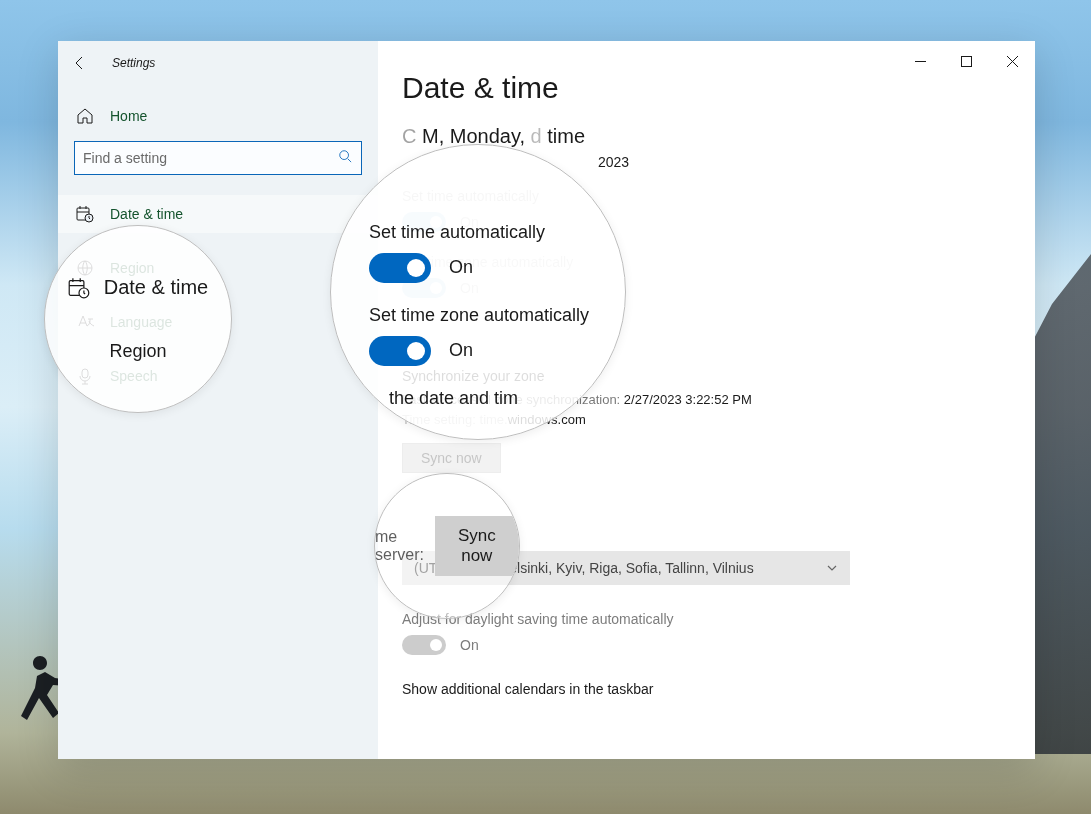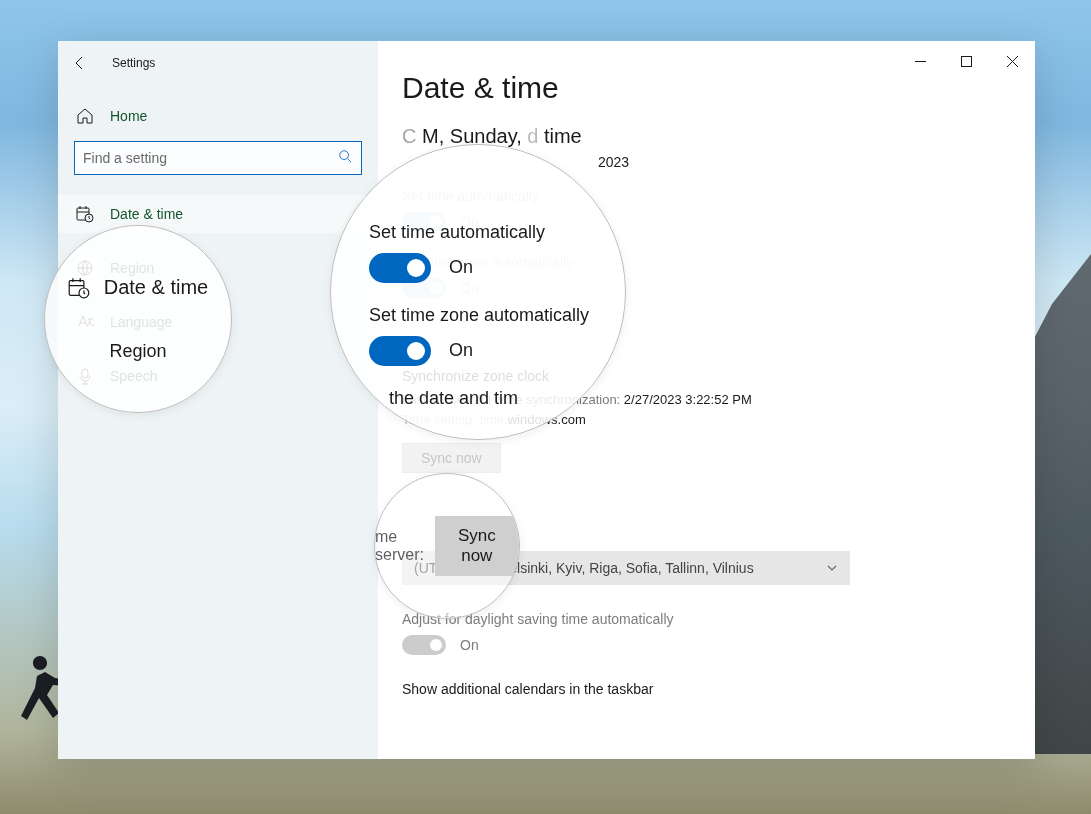--- a/index.html
+++ b/index.html
@@ -22,21 +22,21 @@
     position:absolute; left:58px; top:41px; width:977px; height:718px;
     background:#ffffff; display:flex; box-shadow:0 10px 40px rgba(0,0,0,.15);
   }
   .sidebar {
     width:320px; background:rgba(232,238,243,.72); backdrop-filter:blur(4px);
     display:flex; flex-direction:column; padding-bottom:10px;
     position:relative;
   }
   .titlebar {
     height:44px; display:flex; align-items:center; padding:0 14px; gap:24px;
-    font-size:12px; color:#1a1a1a;
+    font-size:12px; color:#1a1a1a;font-style:italic;
   }
   .back-arrow { width:16px; height:16px; display:flex; align-items:center; justify-content:center; cursor:pointer;}
   .wincontrols { position:absolute; top:0; right:0; height:40px; display:flex; }
   .winbtn { width:46px; height:40px; display:flex; align-items:center; justify-content:center; cursor:pointer;}
   .winbtn svg { width:11px; height:11px; stroke:#1a1a1a; stroke-width:1; fill:none;}
   .home-row, .nav-item {
     display:flex; align-items:center; gap:16px; padding:10px 18px; font-size:14px; color:#14532d; cursor:pointer;
   }
   .home-row { margin-top:12px; }
   .nav-icon { width:18px; height:18px; display:flex; align-items:center; justify-content:center;}
@@ -204,21 +204,21 @@
       <div class="winbtn">
           <svg viewBox="0 0 11 11">
             <path d="M0 0l11 11M11 0L0 11"></path>
           </svg>
         </div>
     </div>
 
     <h1 class="page-title">Date &amp; time</h1>
 
     <div class="subhead">
-      <span style="opacity:.4">C</span> M, <span>Sunday,</span> <span style="opacity:.3">d</span> time
+      <span style="opacity:.4">C</span> M, <span>Monday,</span> <span style="opacity:.3">d</span> time
     </div>
     <div class="muted" style="margin-top:6px; padding-left:196px;">2023</div>
 
     <div class="label" style="margin-top:18px; opacity:.25">Set time automatically</div>
     <div class="toggle-row" style="opacity:.2">
       <div class="toggle">
           <div class="knob"></div>
         </div>
       <span class="toggle-state">On</span>
     </div>
@@ -227,21 +227,21 @@
     <div class="toggle-row" style="opacity:.2">
       <div class="toggle">
           <div class="knob"></div>
         </div>
       <span class="toggle-state">On</span>
     </div>
 
     <div style="height:40px"></div>
 
     <div class="sync-section">
-      <div class="smlabel">Synchronize zone clock</div>
+      <div class="smlabel">Synchronize your zone</div>
       <div class="info">
         <span style="opacity:.6">Last successful zone synchronization:</span> 2/27/2023 3:22:52 PM
       </div>
       <div class="info" style="margin-top:0;">
         <span style="opacity:.3">Time setting: time.</span><span>windows.com</span>
       </div>
       <button class="btn" style="opacity:.25">Sync now</button>
     </div>
 
     <div class="tzlabel" style="opacity:0">Time zone</div>

